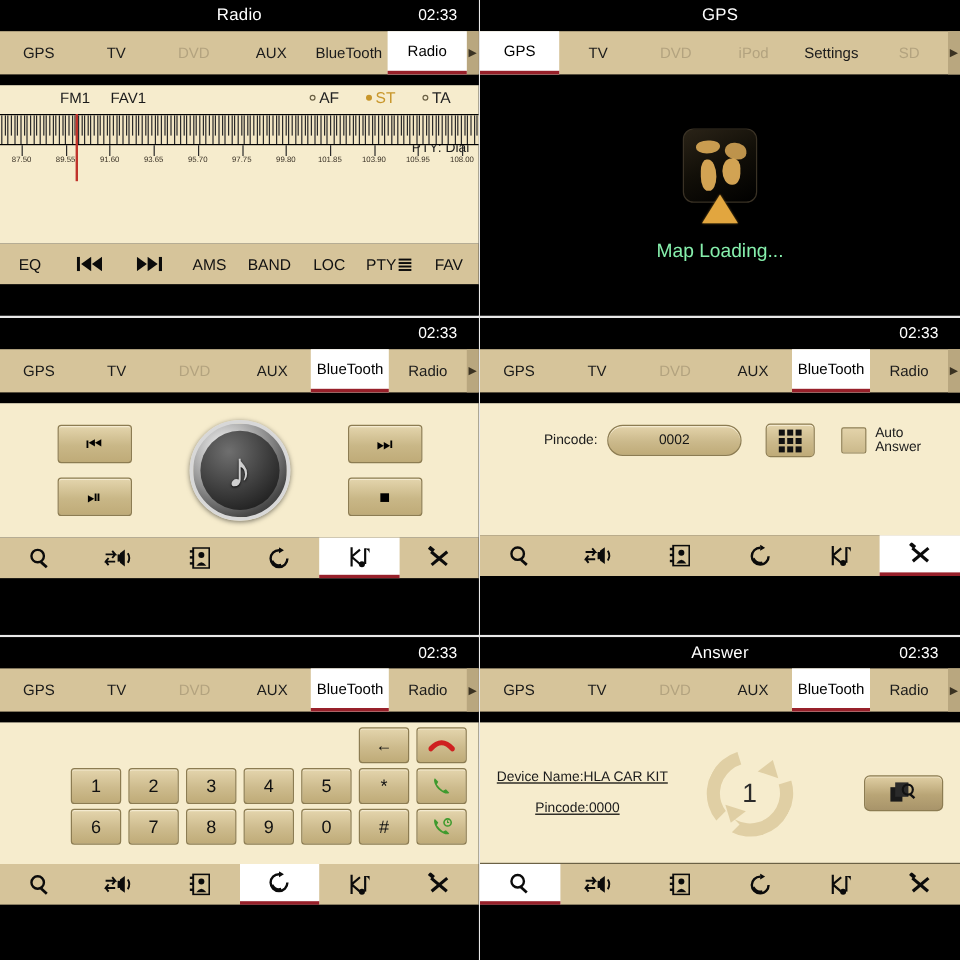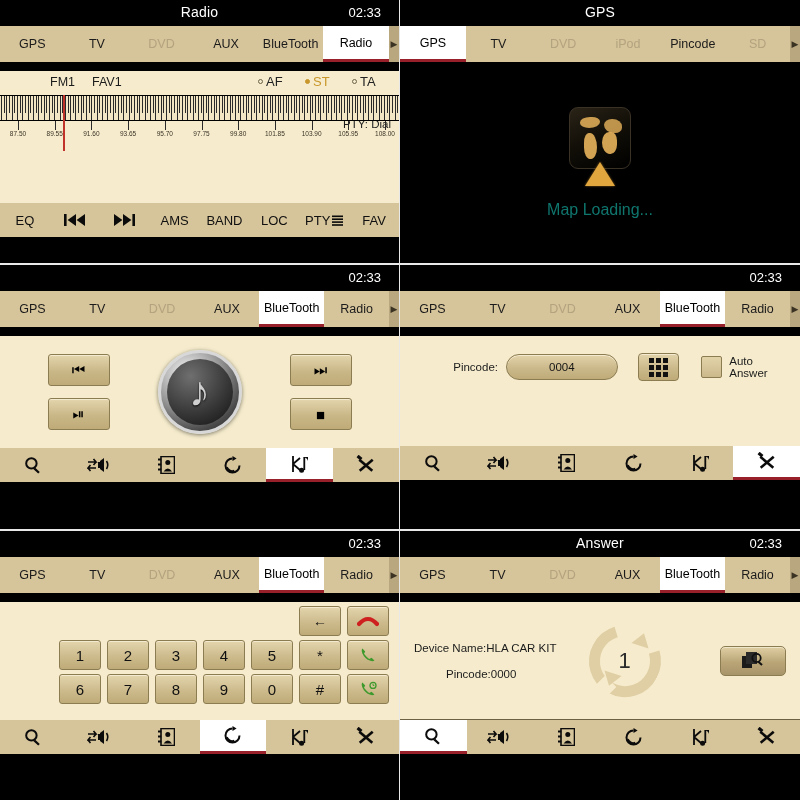--- a/index.html
+++ b/index.html
@@ -179,21 +179,21 @@
   .globe .c4 { position: absolute; left: 32px; top: 24px; width: 15px; height: 22px; background: #e8b45c; border-radius: 50% 40% 45% 55%; opacity: .9; }
   .arrow-up {
     position: absolute; left: 50%; bottom: -18px;
     transform: translateX(-50%);
     width: 0; height: 0;
     border-left: 15px solid transparent;
     border-right: 15px solid transparent;
     border-bottom: 24px solid #e2a63f;
     filter: drop-shadow(0 0 1px #8a6420);
   }
-  .gps-label { color: #0f766e; font-size: 16px; margin-top: 26px; }
+  .gps-label { color: #86efac; font-size: 16px; margin-top: 26px; }
 
   
   .a2dp-body { height: 112px; display: flex; align-items: center; justify-content: center; gap: 0; position: relative; }
   .a2dp-col { display: flex; flex-direction: column; gap: 12px; }
   .mbtn {
     width: 62px; height: 32px;
     background: linear-gradient(180deg,#e4d5ad 0%,#c9b787 55%,#bfab78 100%);
     border: 1px solid #8c7c52;
     border-radius: 3px;
     display: flex; align-items: center; justify-content: center;
@@ -284,21 +284,21 @@
     display: flex; align-items: center; justify-content: center;
     font-size: 15px; color: #111;
     box-shadow: inset 0 1px 0 #f4ead0;
   }
   .dkey.small { font-size: 14px; }
   .dkey.hang { color: #cf2020; font-size: 17px; }
   .dkey.call { color: #3f9a2e; font-size: 16px; }
 
   
   .pair-body { height: 118px; display: flex; align-items: center; position: relative; padding: 0 14px; }
-  .pair-text { width: 170px; }
+  .pair-text { width: 170px; text-decoration: underline; }
   .pair-text div { font-size: 11.5px; color: #1b1b1b; margin-bottom: 14px; }
   .pair-text div:last-child { margin-bottom: 0; padding-left: 32px; }
   .spinner {
     width: 72px; height: 72px; position: relative;
     margin-left: 6px;
     display: flex; align-items: center; justify-content: center;
   }
   .spinner .ring {
     position: absolute; inset: 0;
     border: 11px solid #e0cfa4;
@@ -608,21 +608,21 @@
 
   <div class="panel">
     <div class="titlebar">
       <div class="ttl">GPS</div>
     </div>
     <div class="tabbar">
       <div class="tab active narrow">GPS</div>
       <div class="tab">TV</div>
       <div class="tab dim">DVD</div>
       <div class="tab dim">iPod</div>
-      <div class="tab">Pincode</div>
+      <div class="tab">Settings</div>
       <div class="tab dim">SD</div>
       <div class="scroll-arrow">▶</div>
     </div>
 
     <div class="gps-content">
       <div class="globe">
         <span class="c1"></span>
           <span class="c2"></span>
           <span class="c3"></span>
           <span class="c4"></span>
@@ -728,21 +728,21 @@
       <div class="tab">AUX</div>
       <div class="tab active">BlueTooth</div>
       <div class="tab">Radio</div>
       <div class="scroll-arrow">▶</div>
     </div>
     <div class="tabbar-gap"></div>
 
     <div class="cream set-body">
       <div class="set-row">
         <div class="set-label">Pincode:</div>
-        <div class="pillbtn">0004</div>
+        <div class="pillbtn">0002</div>
         <div class="kpbtn">
           <div class="kpgrid">
               <i></i>
               <i></i>
               <i></i>
               <i></i>
               <i></i>
               <i></i>
               <i></i>
               <i></i>

